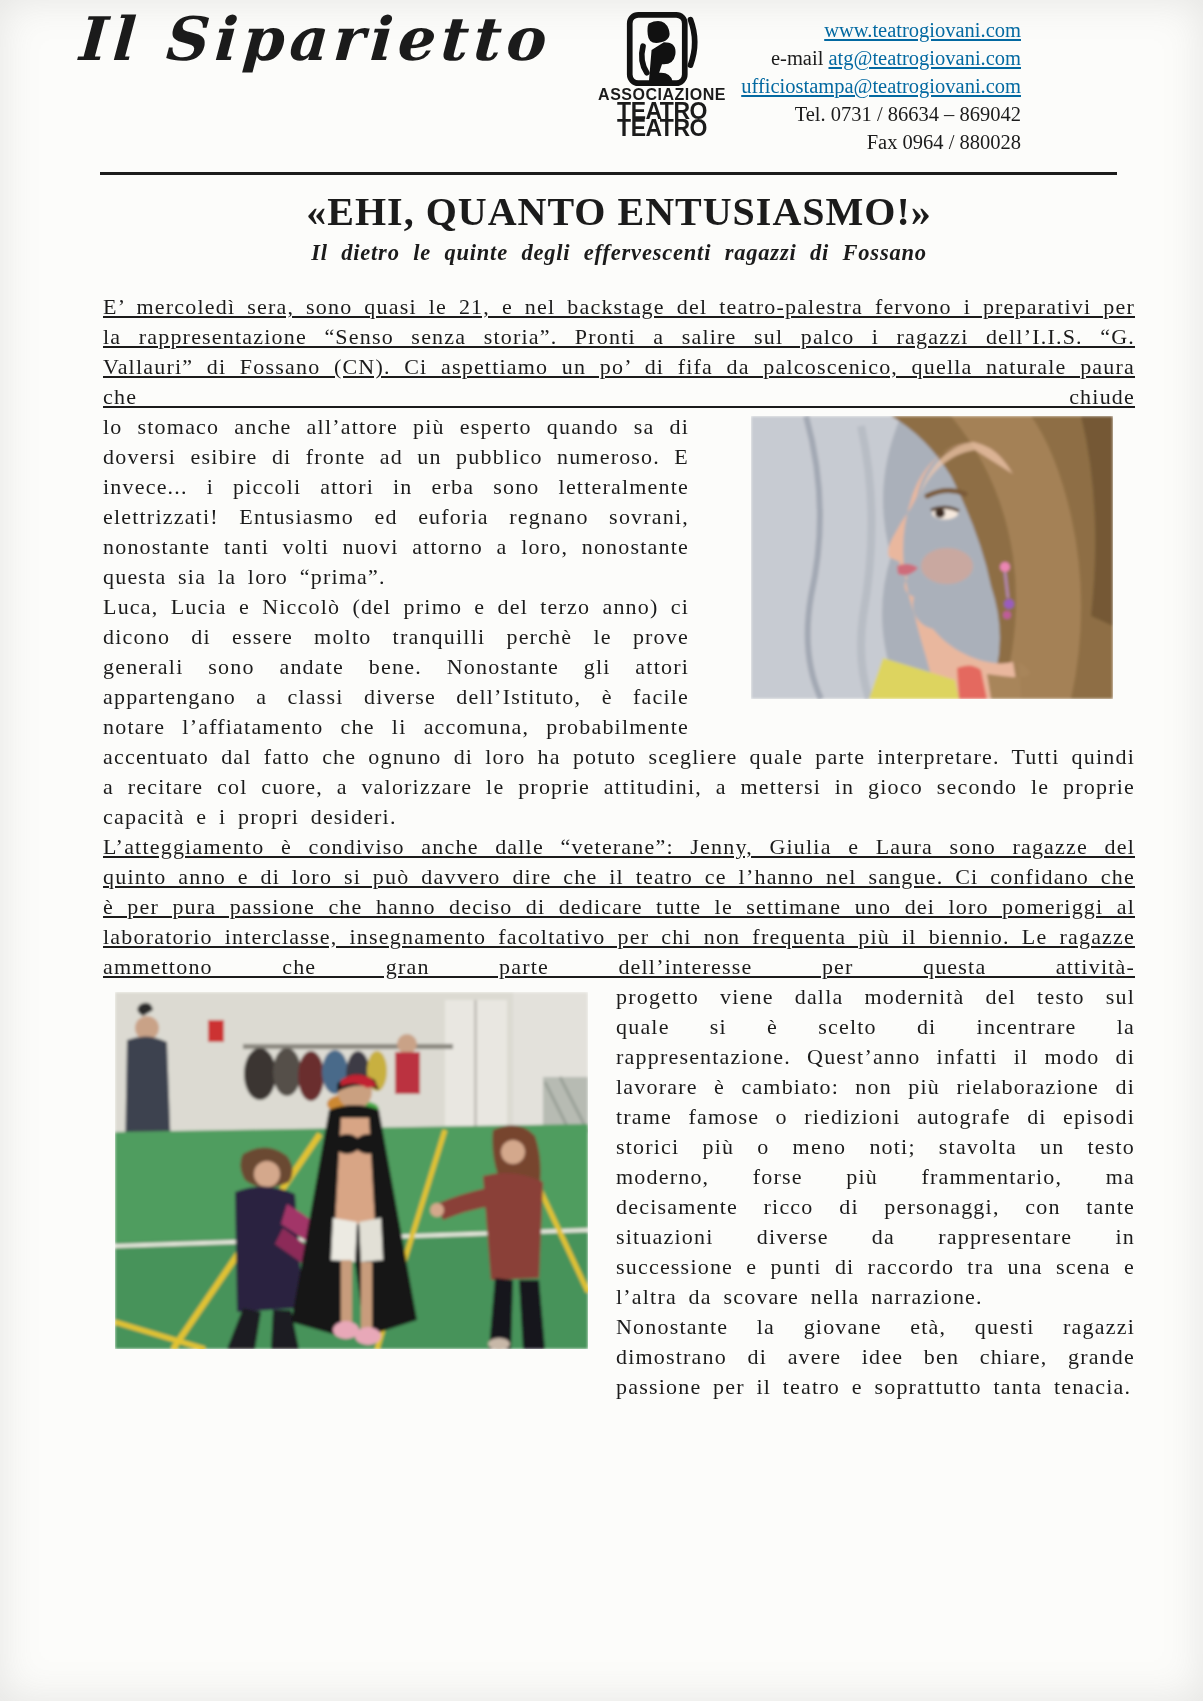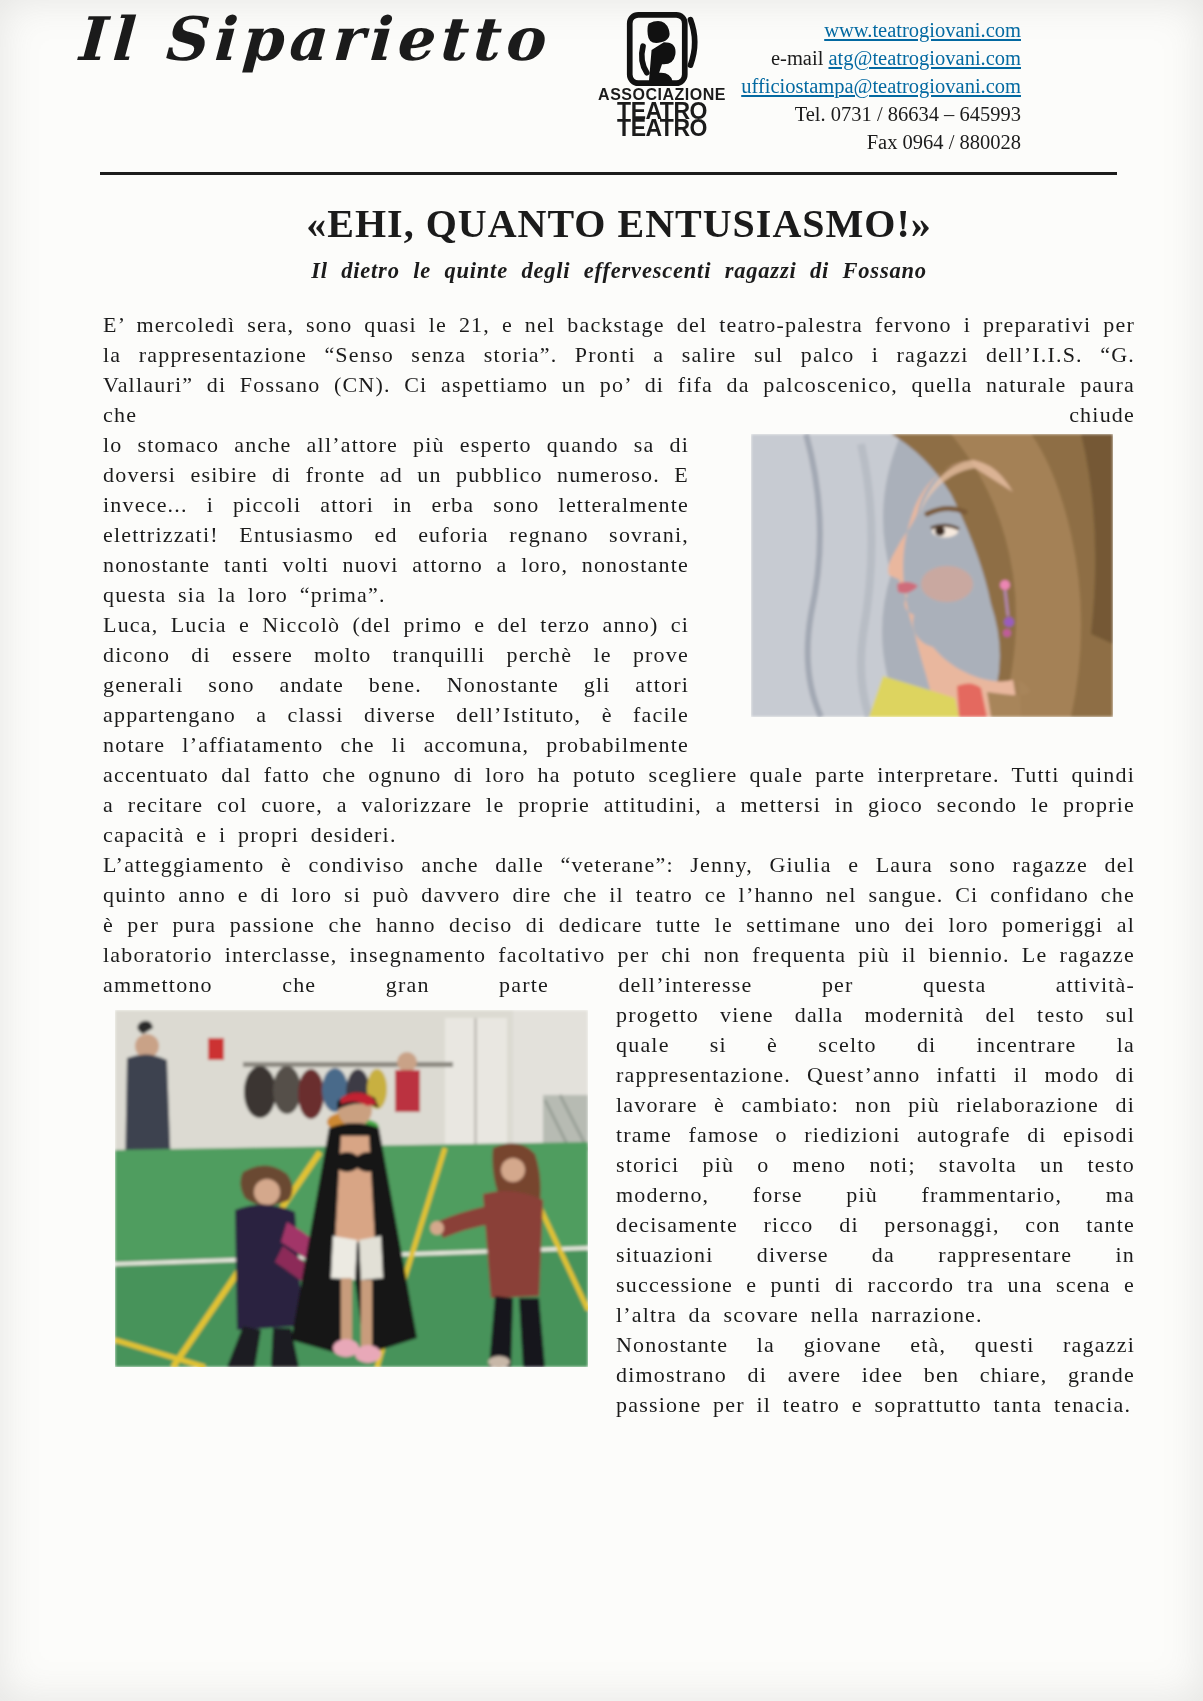--- a/index.html
+++ b/index.html
@@ -35,34 +35,34 @@
   .contacts{
     position:absolute;right:182px;top:16px;text-align:right;
     font-size:20.5px;line-height:28px;white-space:nowrap;
   }
   .contacts .lnk{color:#0369a1;text-decoration:underline;cursor:pointer;}
   .rule{position:absolute;left:100px;right:86px;top:172px;border-top:3px solid #1c1c1c;}
   
   .article{position:absolute;left:103px;top:190px;width:1032px;}
   .headline{
     text-align:center;font-weight:bold;font-size:40px;letter-spacing:1px;
-    margin:12px;line-height:1.1;
+    margin:0;line-height:1.1;
   }
   .subhead{
     text-align:center;font-weight:bold;font-style:italic;font-size:22.5px;
     word-spacing:7px;letter-spacing:.8px;margin-top:6px;
   }
   .bodytext{
     margin-top:26px;
     font-size:22px;line-height:30px;
     letter-spacing:1.2px;word-spacing:5px;
     text-align:justify;
   }
   .bodytext p{margin:0;}
-  .justify-last{text-align-last:justify;}
+  .justify-last{text-align-last:justify;text-decoration:underline;}
   .photo{display:block;}
   .photo svg{display:block;width:100%;height:100%;}
   .photo1{float:right;width:362px;height:283px;margin:4px 22px 28px 62px;}
   .photo2{float:left;width:473px;height:357px;margin:10px 28px 55px 12px;}
 </style>
 </head>
 <body>
 
 <div class="page">
 
@@ -82,21 +82,21 @@
       </svg>
       <div class="org1">ASSOCIAZIONE</div>
       <div class="org2">TEATRO</div>
       <div class="org3">TEATRO</div>
     </div>
 
     <div class="contacts">
       <div><span class="lnk">www.teatrogiovani.com</span></div>
       <div><span>e-mail </span><span class="lnk">atg@teatrogiovani.com</span></div>
       <div><span class="lnk">ufficiostampa@teatrogiovani.com</span></div>
-      <div>Tel. 0731 / 86634 – 645993</div>
+      <div>Tel. 0731 / 86634 – 869042</div>
       <div>Fax 0964 / 880028</div>
     </div>
 
     <div class="rule"></div>
   </div>
 
   <div class="article">
 
     <h1 class="headline">«EHI, QUANTO ENTUSIASMO!»</h1>
     <div class="subhead">Il dietro le quinte degli effervescenti ragazzi di Fossano</div>

